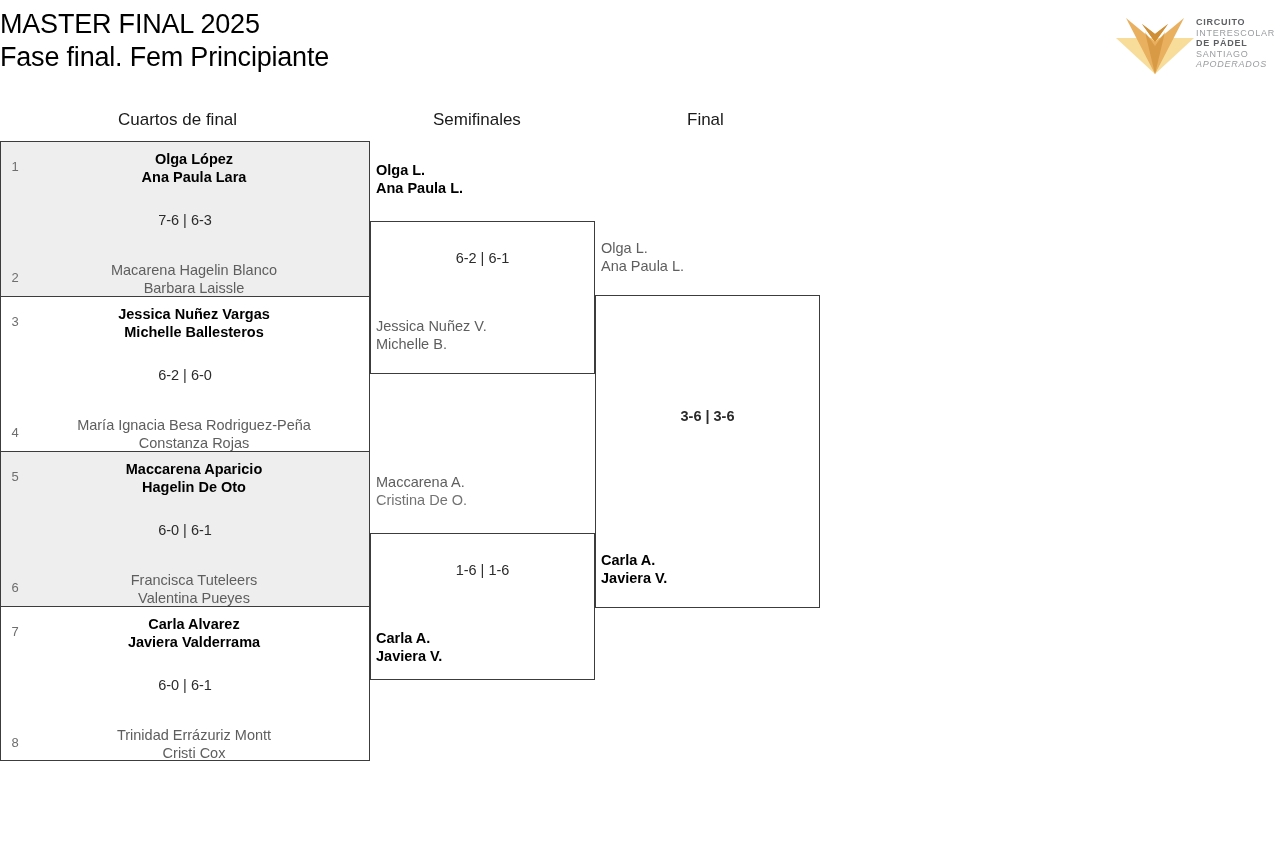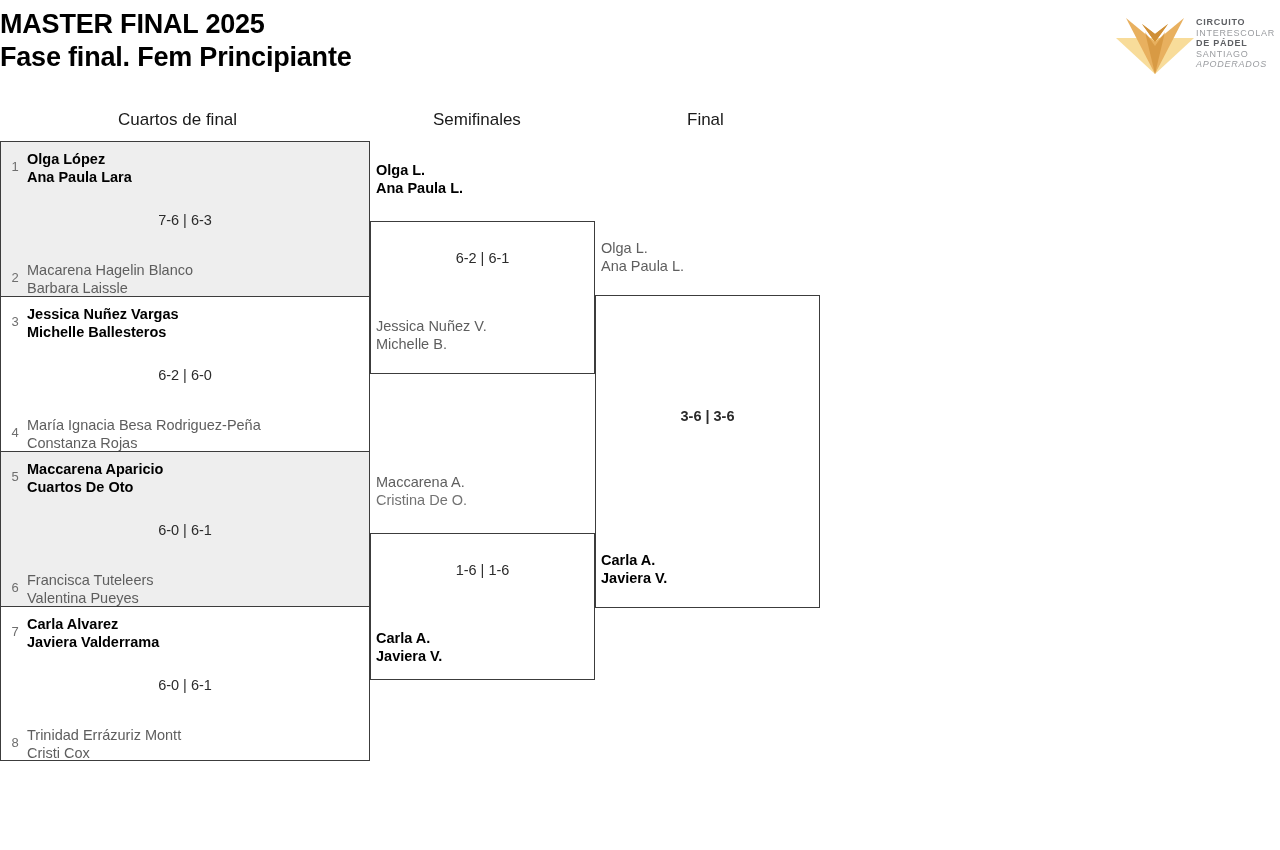--- a/index.html
+++ b/index.html
@@ -9,21 +9,21 @@
     background: #ffffff;
     font-family: "Liberation Sans", "DejaVu Sans", sans-serif;
     overflow: hidden;
   }
 
   #stage { position: relative; width: 1280px; height: 850px; }
 
   
   .title-block { position: absolute; left: 0; top: 8px; }
   .title-line {
-    font-size: 27px; font-weight: 700; color: #000000;
+    font-size: 27px; font-weight: 400; color: #000000;
     letter-spacing: -0.2px; line-height: 33px; white-space: nowrap;
   }
 
   .logo { position: absolute; left: 1112px; top: 12px; width: 168px; height: 66px; }
   .logo-mark { position: absolute; left: 0; top: 0; width: 86px; height: 66px; }
   .logo-text { position: absolute; left: 84px; top: 5px; line-height: 10.5px; }
   .lt { font-size: 9px; letter-spacing: 0.75px; white-space: nowrap; display: block; }
   .lt.b { font-weight: 700; color: #5d5f63; }
   .lt.l { font-weight: 400; color: #9a9ca0; }
   .lt.i { font-weight: 400; font-style: italic; color: #9a9ca0; }
@@ -47,21 +47,21 @@
   .seed {
     position: absolute; left: 6px; width: 16px; text-align: center;
     font-size: 13px; color: #6e6e6e;
   }
   .seed.top { top: 17px; }
   .seed.bot { top: 128px; }
 
   .pair { position: absolute; left: 26px; right: 8px; line-height: 18px; }
   .pair.top { top: 8px; }
   .pair.bot { top: 119px; }
-  .pair .nm { display: block; font-size: 14.5px; white-space: nowrap; }
+  .pair .nm { display: block; font-size: 14.5px; white-space: nowrap; text-align: center; }
   .win .nm { color: #000000; font-weight: 700; }
   .lose .nm { color: #5e5e5e; font-weight: 400; }
 
   .qf-score {
     position: absolute; left: 0; right: 0; top: 70px;
     text-align: center; font-size: 14.5px; color: #2b2b2b;
   }
 
   
   .sf-box {
@@ -149,21 +149,21 @@
       <div class="pair bot lose">
         <span class="nm">María Ignacia Besa Rodriguez-Peña</span>
         <span class="nm">Constanza Rojas</span>
       </div>
     </div>
 
     <div class="qf-block shaded">
       <div class="seed top">5</div>
       <div class="pair top win">
         <span class="nm">Maccarena Aparicio</span>
-        <span class="nm">Cuartos De Oto</span>
+        <span class="nm">Hagelin De Oto</span>
       </div>
       <div class="qf-score">6-0 | 6-1</div>
       <div class="seed bot">6</div>
       <div class="pair bot lose">
         <span class="nm">Francisca Tuteleers</span>
         <span class="nm">Valentina Pueyes</span>
       </div>
     </div>
 
     <div class="qf-block plain">

